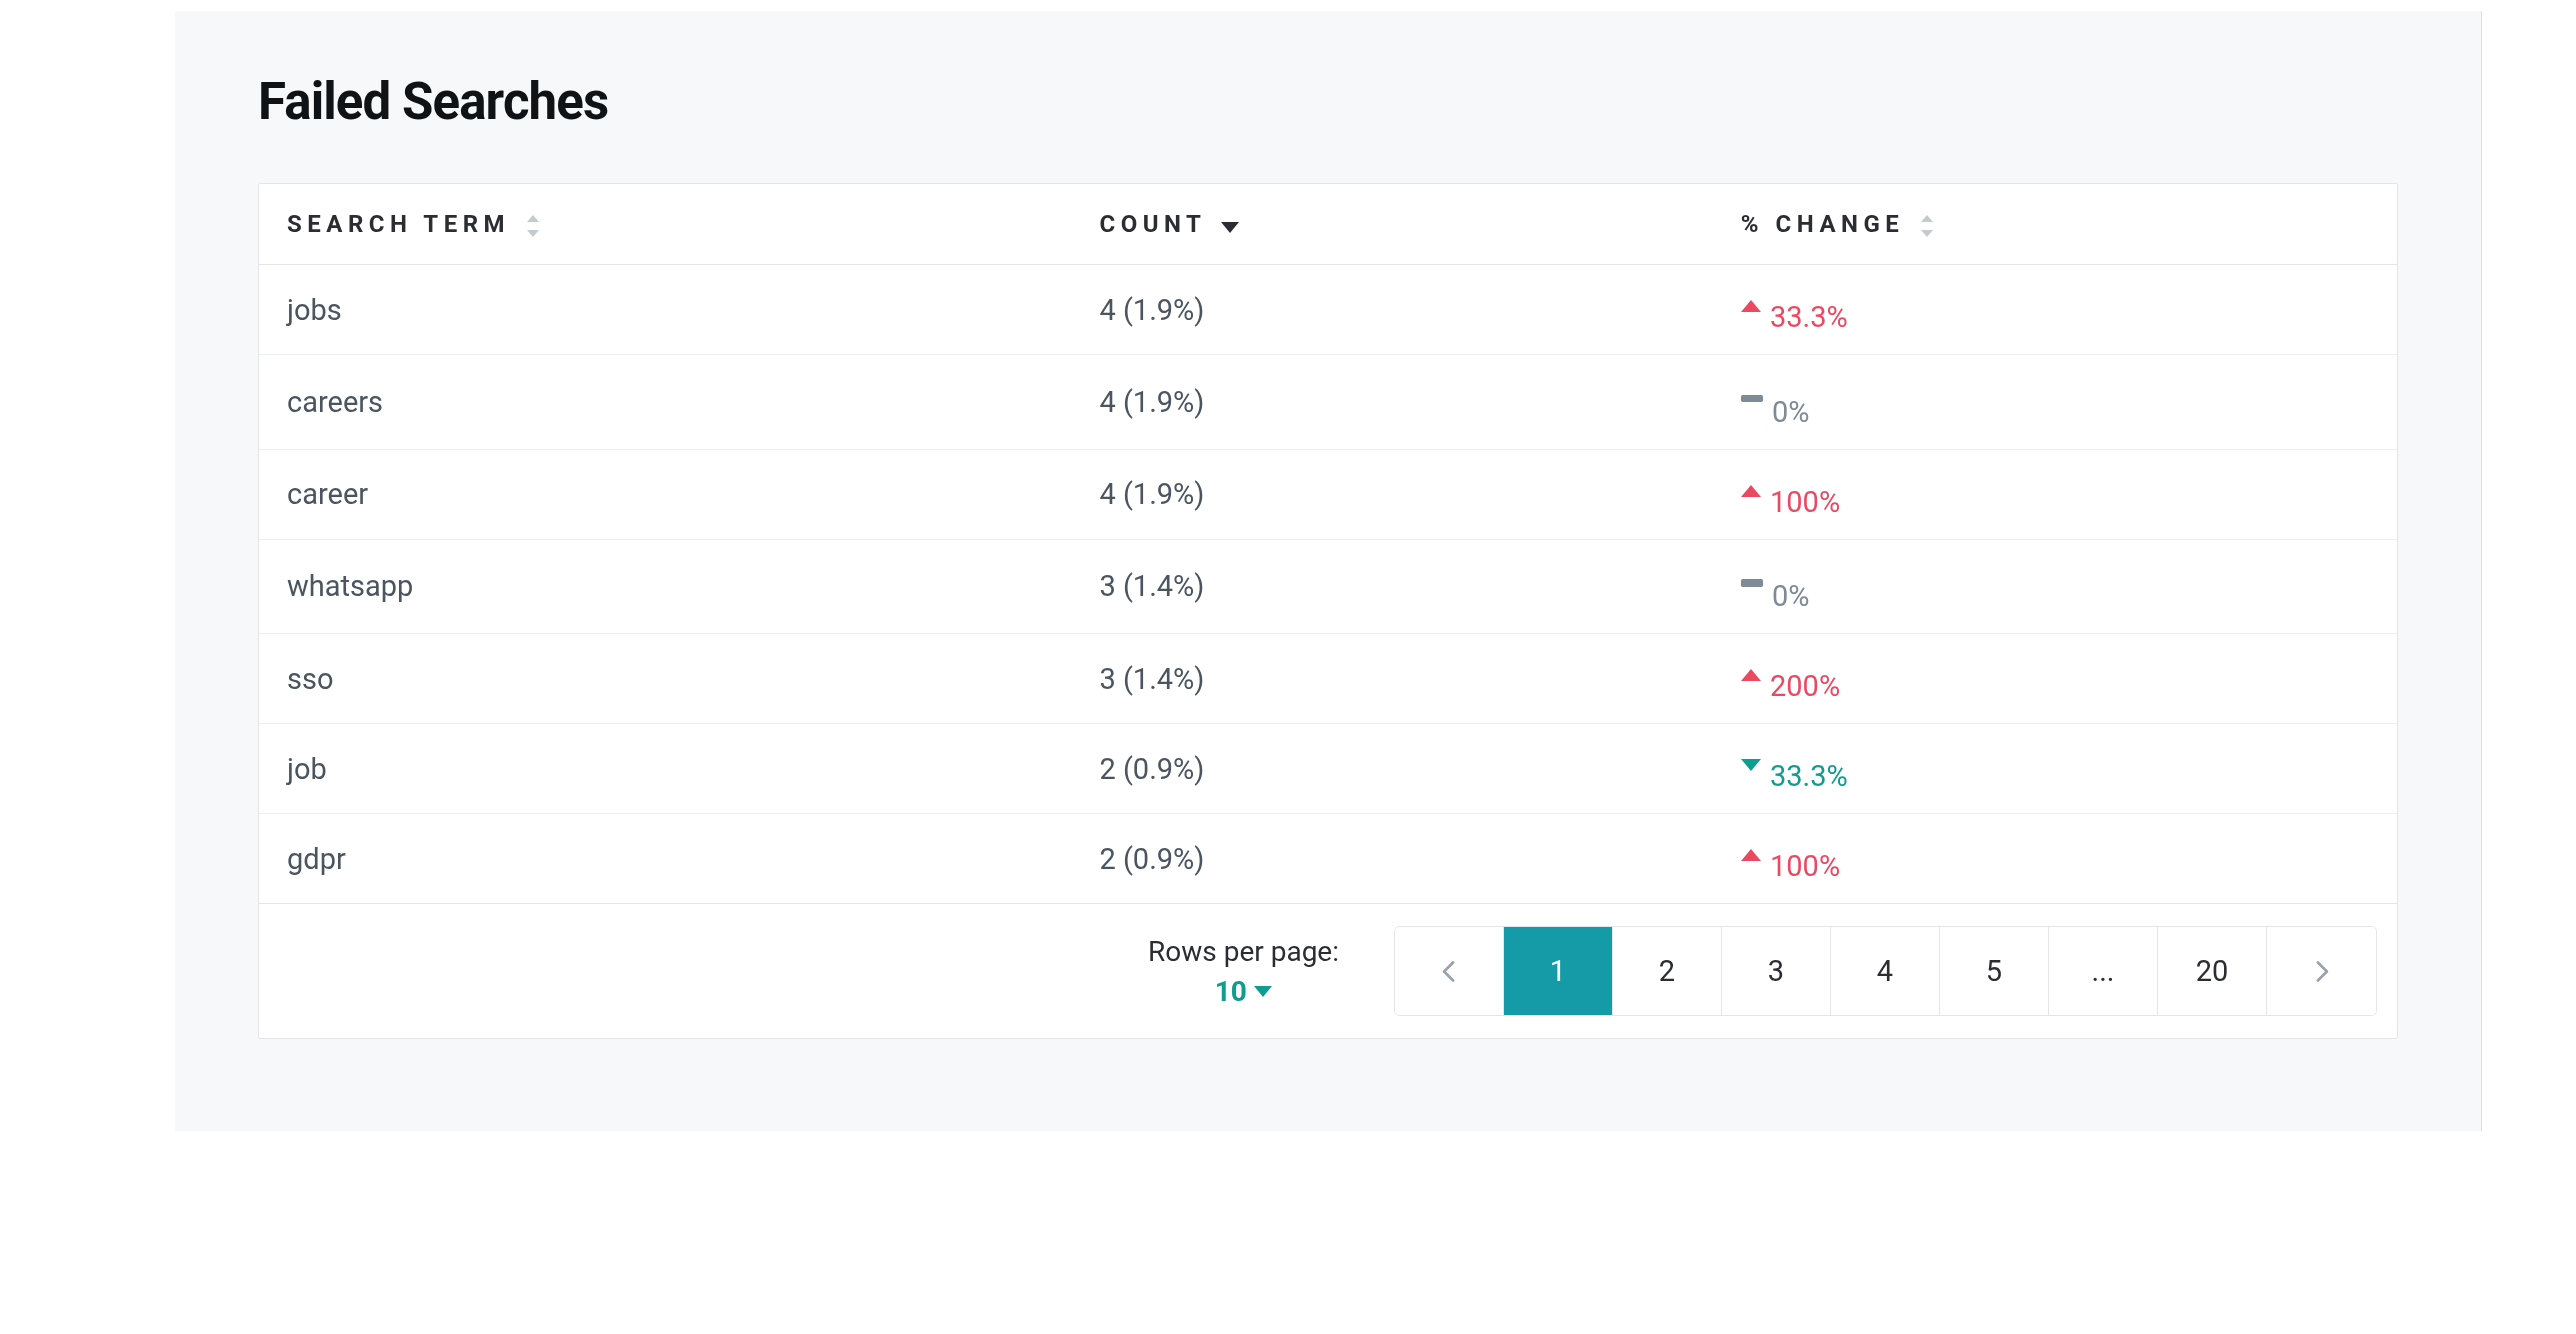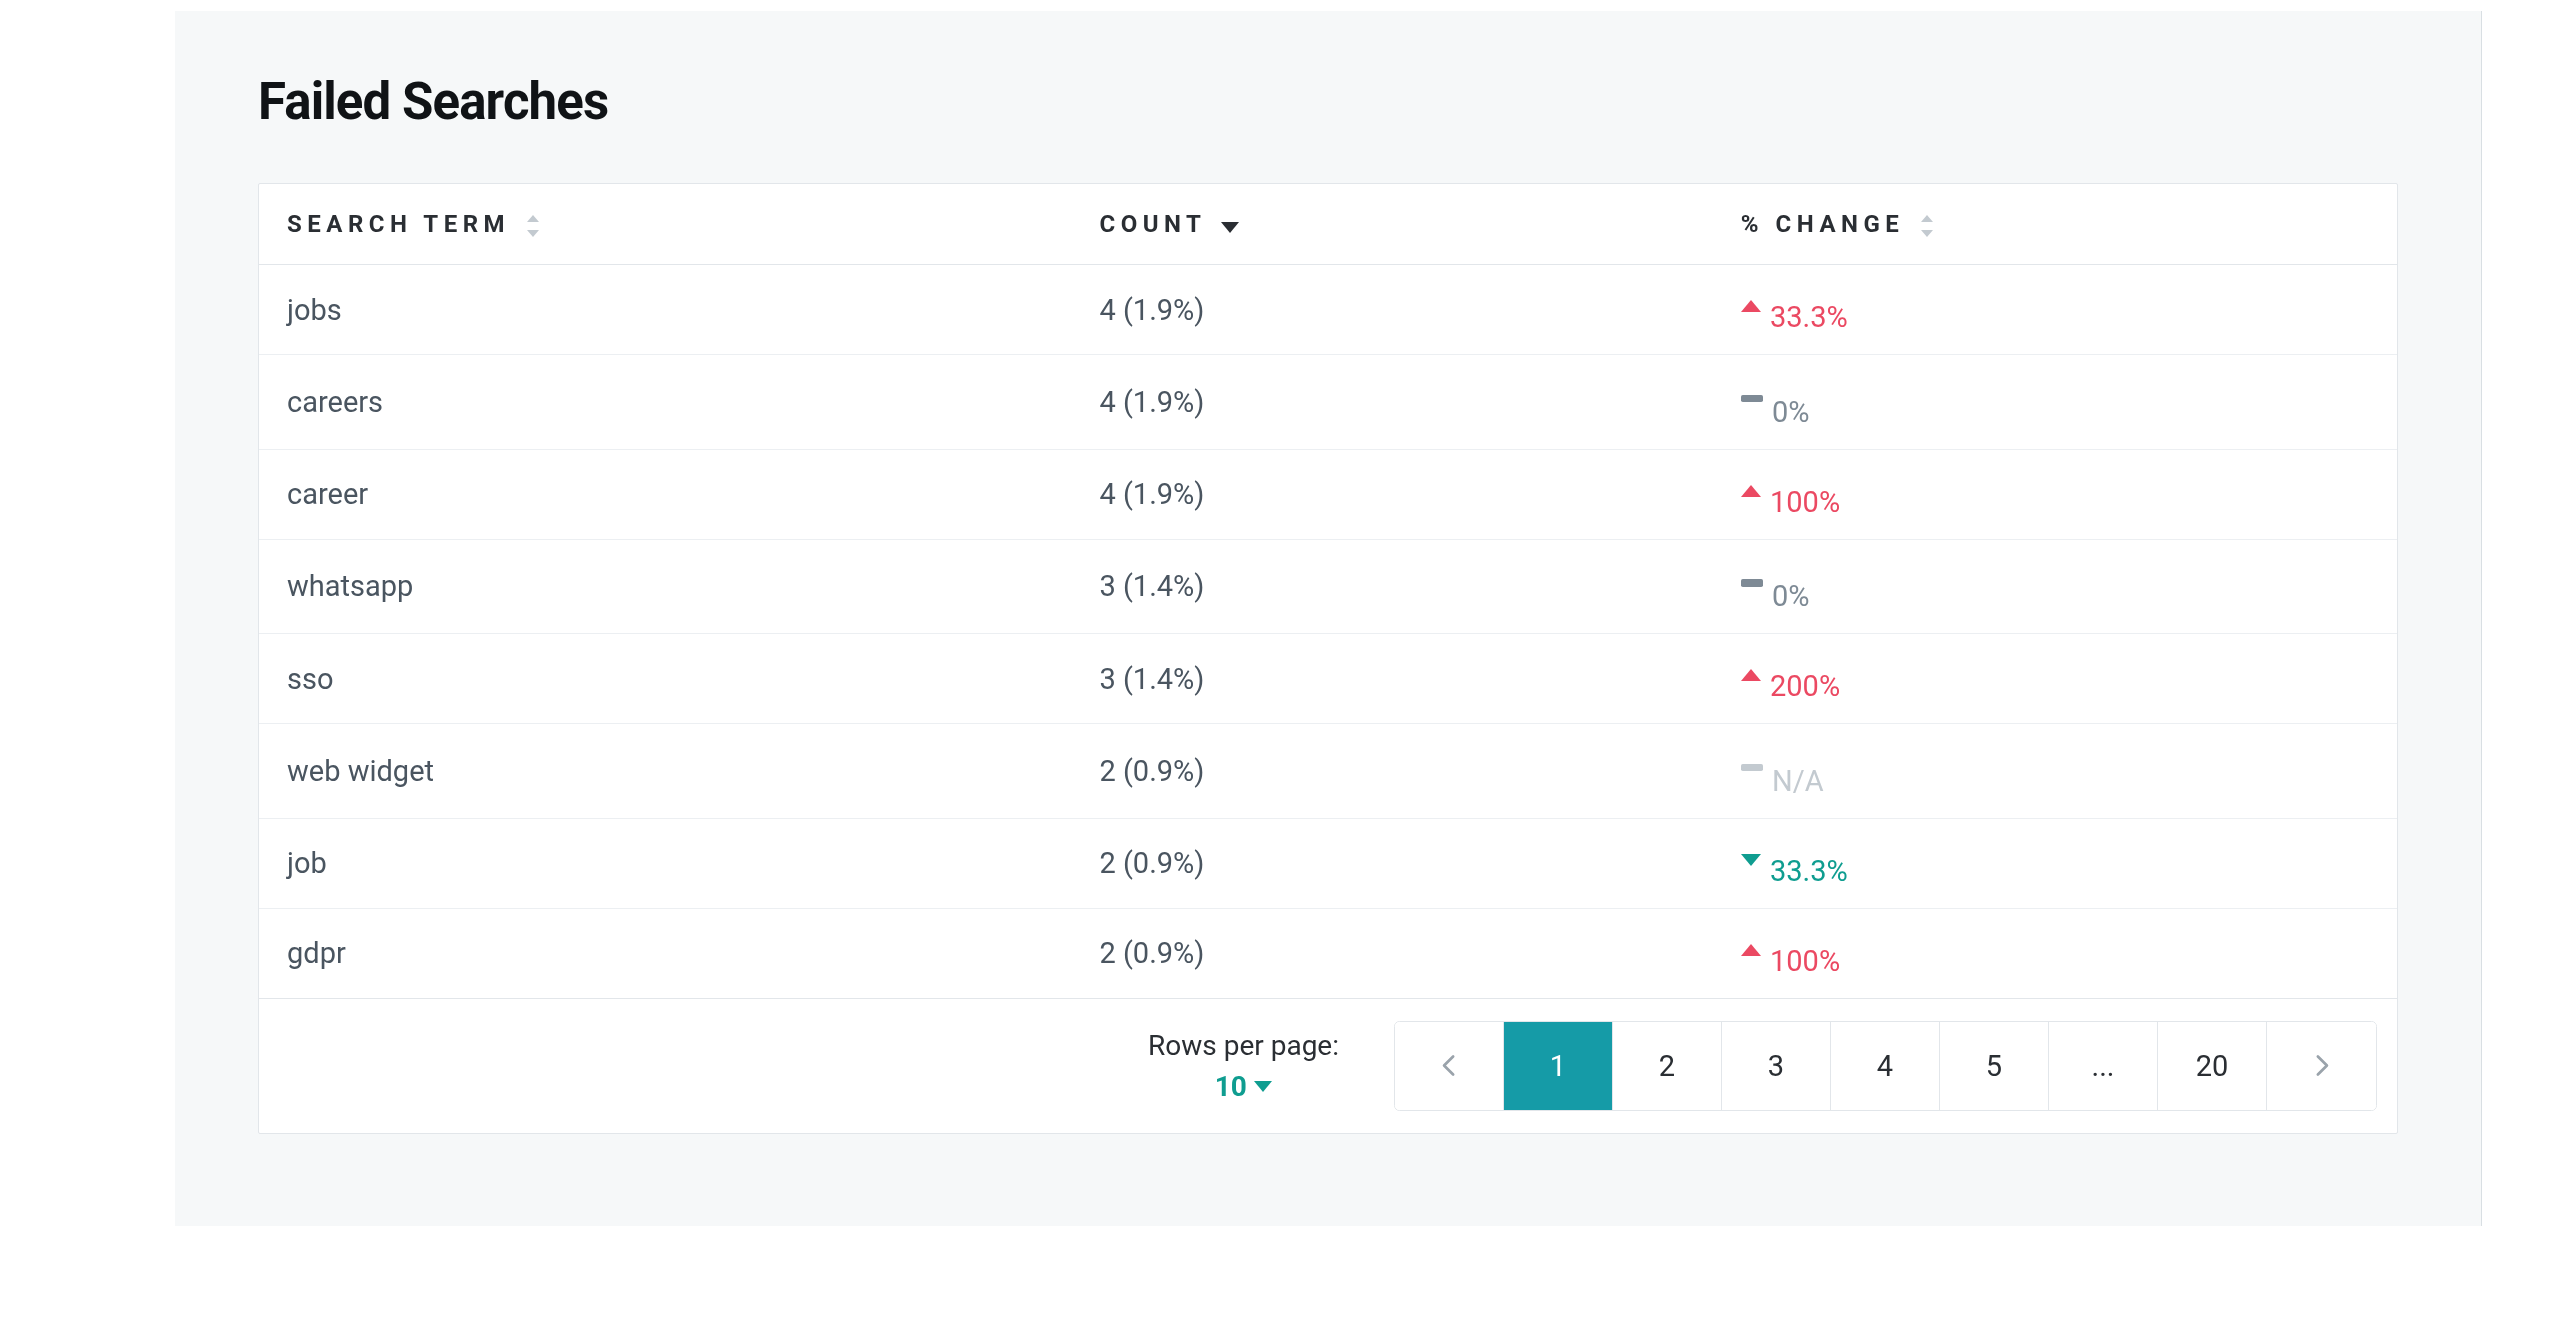--- a/index.html
+++ b/index.html
@@ -242,28 +242,20 @@
                   <span class="dash"></span>
                   <span>0%</span>
                 </span></td>
             </tr>
             <tr>
               <td class="col-term">sso</td>
               <td class="col-count">3 (1.4%)</td>
               <td class="col-change"><span class="chg chg-up">
                   <span class="tri-up"></span>
                   <span>200%</span>
-                </span></td>
-            </tr>
-            <tr>
-              <td class="col-term">web widget</td>
-              <td class="col-count">2 (0.9%)</td>
-              <td class="col-change"><span class="chg chg-na">
-                  <span class="dash"></span>
-                  <span>N/A</span>
                 </span></td>
             </tr>
             <tr>
               <td class="col-term">job</td>
               <td class="col-count">2 (0.9%)</td>
               <td class="col-change"><span class="chg chg-down">
                   <span class="tri-down"></span>
                   <span>33.3%</span>
                 </span></td>
             </tr>

